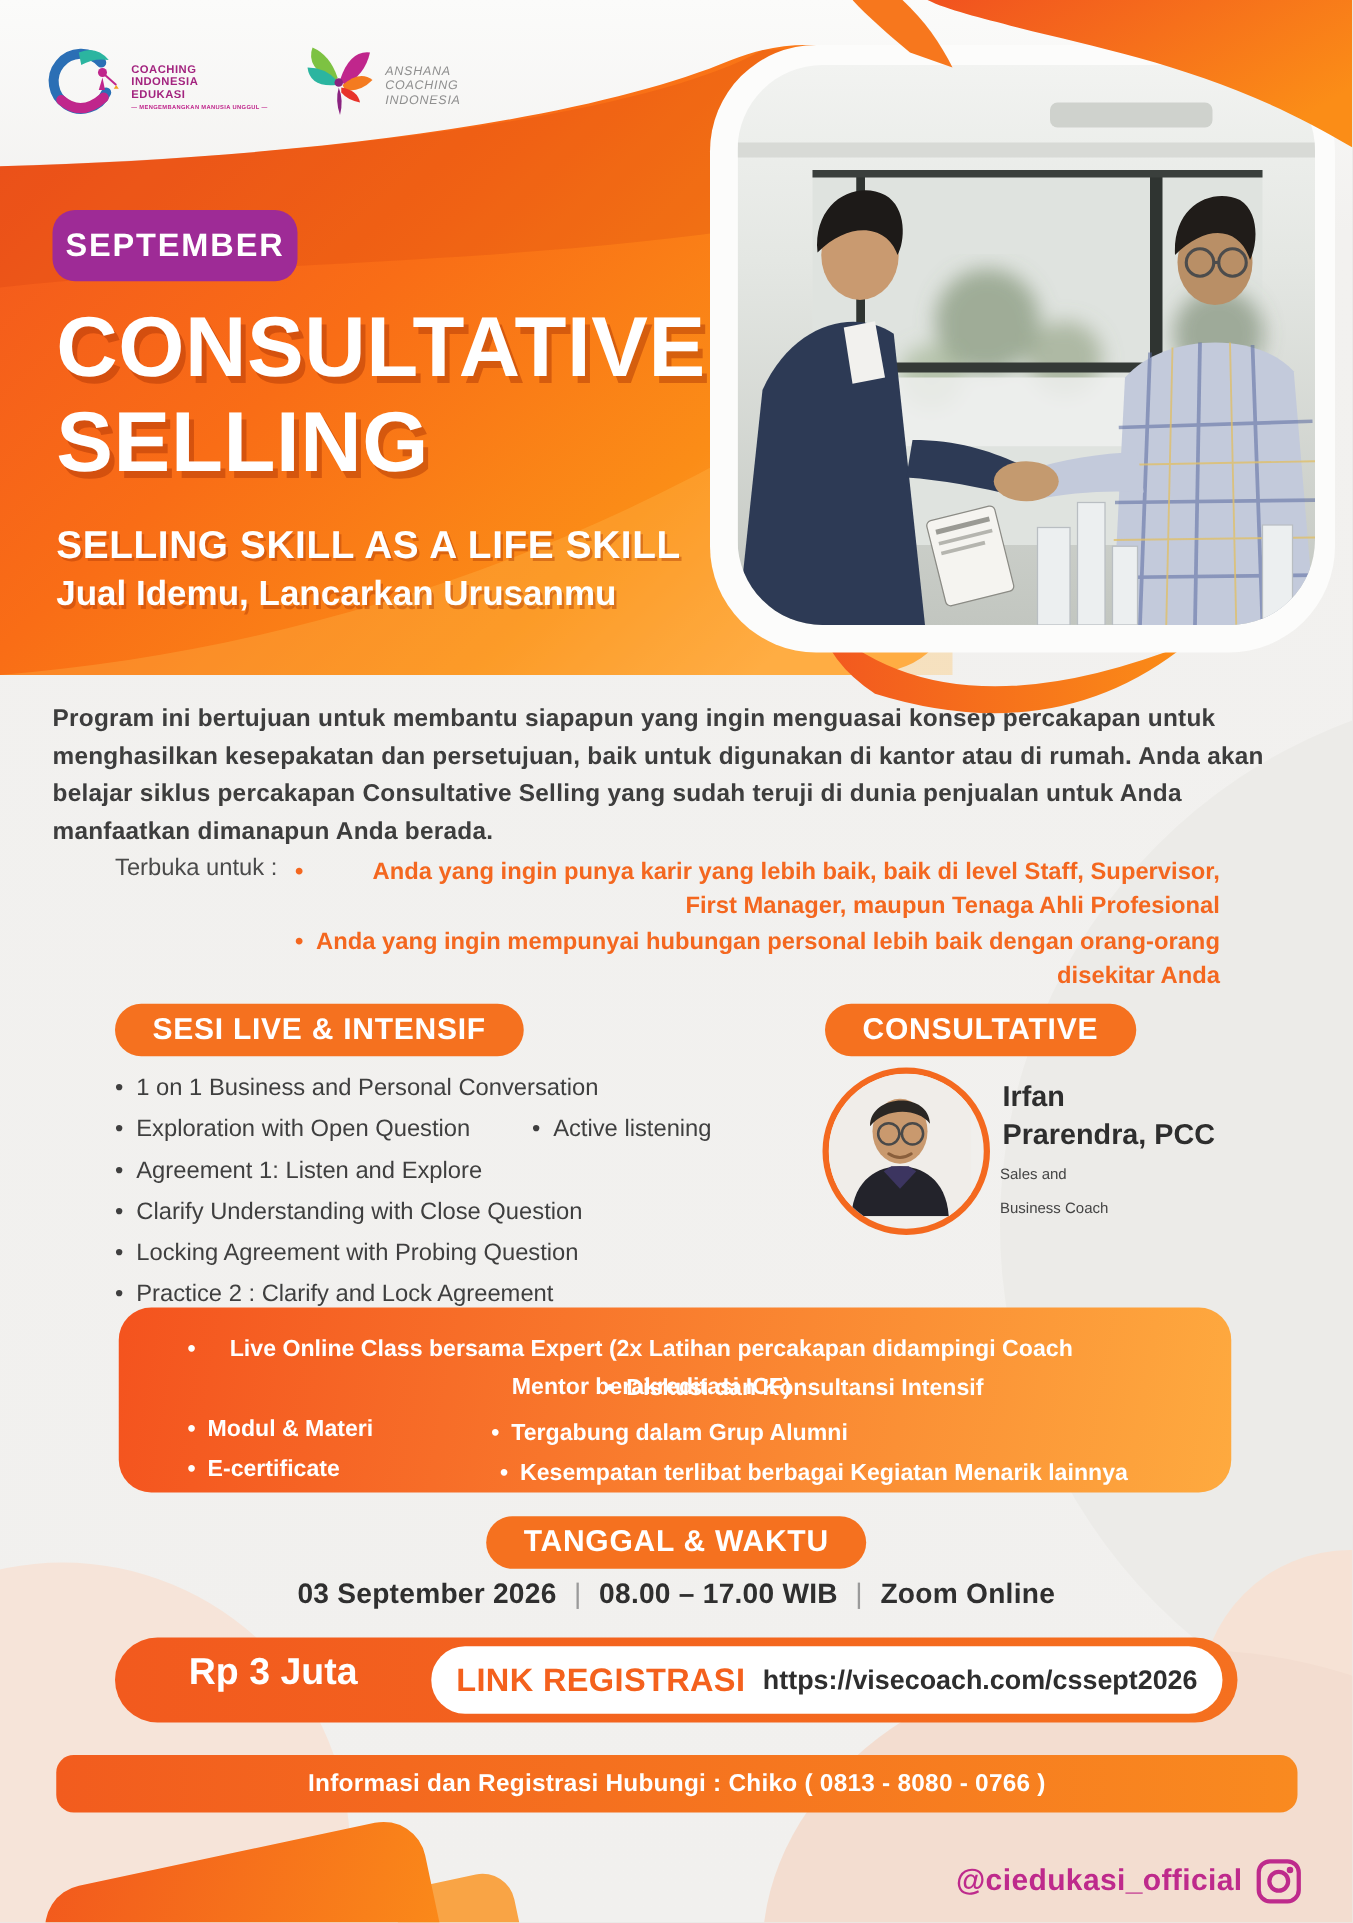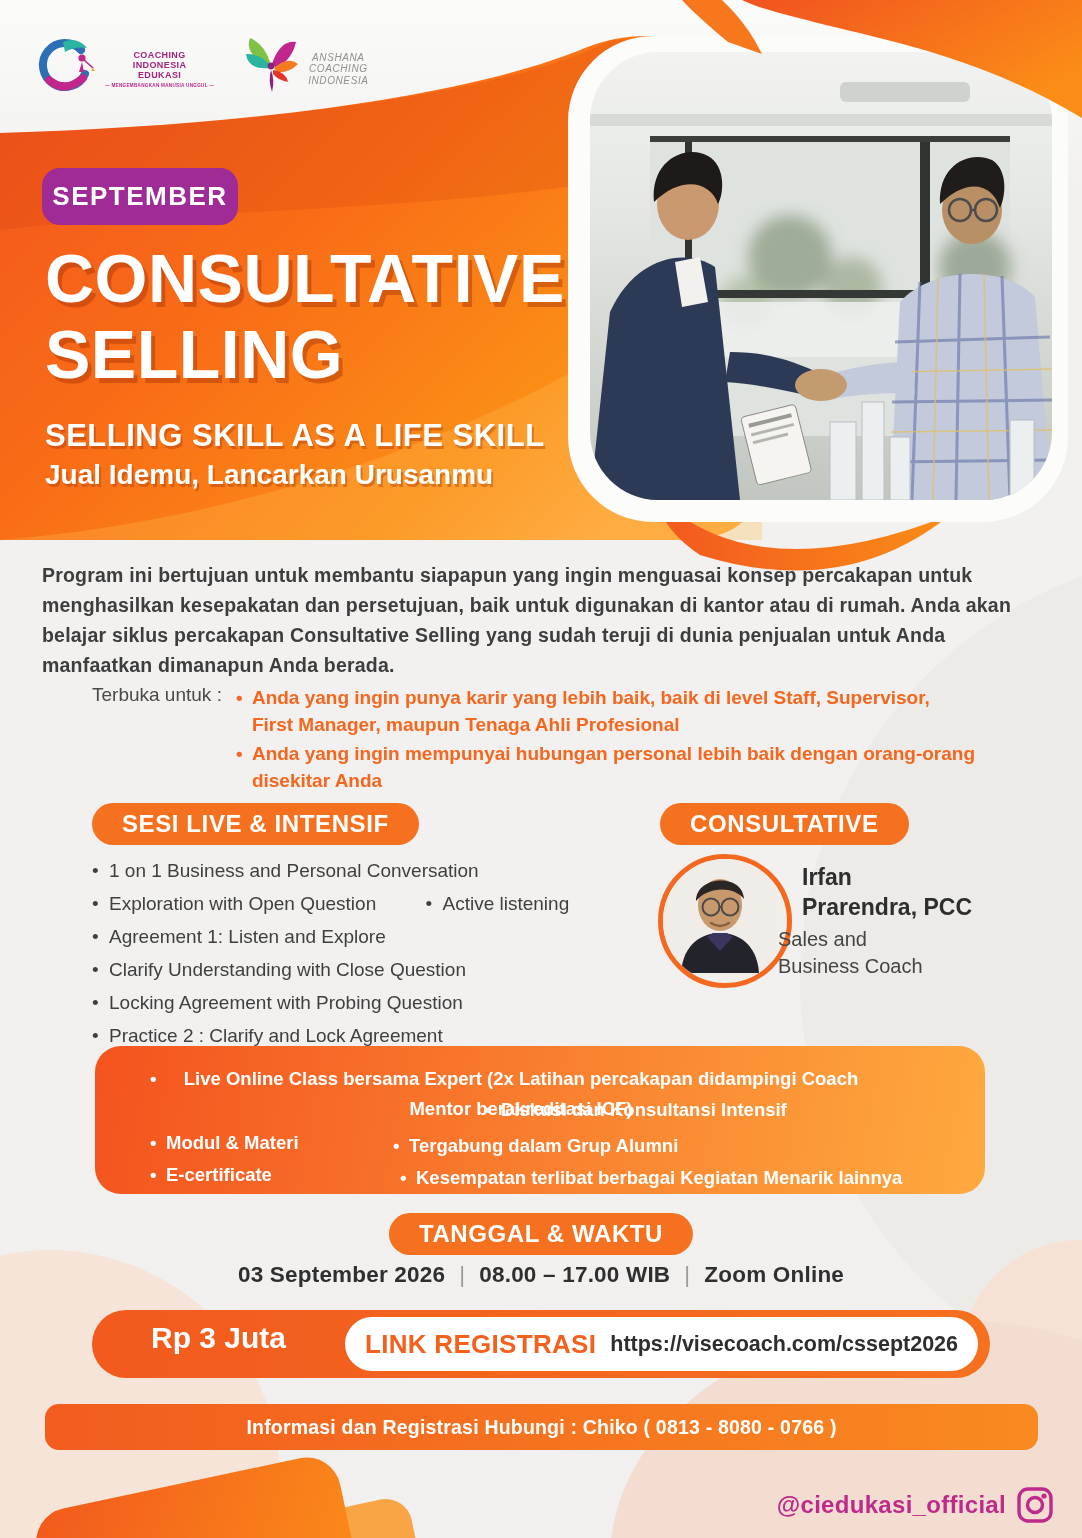--- a/index.html
+++ b/index.html
@@ -17,21 +17,21 @@
   .decor-bl-small{position:absolute;left:322px;top:1503px;width:95px;height:95px;border-radius:26px;
     background:#f9a445;transform:rotate(-12deg);}
   
   .hero-svg{position:absolute;left:0;top:0;width:1082px;height:620px;}
   
   .photo-frame{position:absolute;left:568px;top:36px;width:500px;height:486px;border-radius:85px;background:#fcfcfb;}
   .photo{position:absolute;left:590px;top:52px;width:462px;height:448px;border-radius:68px;overflow:hidden;}
   .corner-svg{position:absolute;right:0;top:0;width:400px;height:140px;}
   
   .logos{position:absolute;left:35px;top:36px;display:flex;gap:28px;align-items:flex-start;}
-  .logo{display:flex;gap:8px;align-items:center;text-align:center;}
+  .logo{display:flex;gap:8px;align-items:center;}
   .logo1-text{display:flex;flex-direction:column;}
   .logo1-line{font-size:9px;font-weight:800;color:#a3247f;letter-spacing:.4px;line-height:10px;}
   .logo1-tag{font-size:4.6px;font-weight:700;color:#c0268c;letter-spacing:.3px;margin-top:3px;}
   .logo2-text{display:flex;flex-direction:column;}
   .logo2-line{font-size:10px;font-weight:400;color:#8f8f8f;letter-spacing:.6px;line-height:11.5px;font-style:italic;}
   
   .month-badge{position:absolute;left:42px;top:168px;width:196px;height:57px;border-radius:18px;
     background:#9e2b96;color:#fff;display:flex;align-items:center;justify-content:center;
     font-size:26px;font-weight:800;letter-spacing:1.5px;}
   .hero-title{position:absolute;left:45px;top:240px;color:#fff;font-weight:800;font-size:68px;
@@ -39,37 +39,37 @@
   .hero-sub{position:absolute;left:45px;top:418px;color:#fff;font-weight:800;font-size:31px;
     letter-spacing:.5px;text-shadow:2px 3px 0 rgba(168,52,5,.4);}
   .hero-tag{position:absolute;left:45px;top:459px;color:#fff;font-weight:700;font-size:28px;
     text-shadow:2px 3px 0 rgba(168,52,5,.4);}
   
   .intro-par{position:absolute;left:42px;top:560px;width:1005px;font-size:19.5px;font-weight:700;
     color:#3d3d3d;line-height:30px;letter-spacing:.2px;}
   .open-for{position:absolute;left:92px;top:684px;display:flex;}
   .open-for-label{font-size:19px;font-weight:500;color:#4a4a4a;white-space:nowrap;margin-right:14px;}
   .open-list{width:740px;margin:0;padding:0;list-style:none;}
-  .open-list li{position:relative;padding-left:16px;font-size:19px;font-weight:700;color:#f4671f;line-height:27px;margin-bottom:2px;}
+  .open-list li{position:relative;padding-left:16px;font-size:19px;font-weight:700;color:#f4671f;line-height:27px;margin-bottom:2px;text-align:right;}
   .open-list li::before{content:"•";position:absolute;left:0;top:0;}
   
   .pill-badge{position:absolute;height:42px;border-radius:999px;background:#f5711f;color:#fff;
     display:flex;align-items:center;justify-content:center;font-size:24px;font-weight:800;letter-spacing:.6px;padding:0 30px;}
   
   .session-list{position:absolute;left:92px;top:854px;width:580px;}
   .s-row{line-height:33px;font-size:19px;color:#3f3f3f;font-weight:500;}
   .s-item{position:relative;padding-left:17px;display:inline-block;}
   .s-item::before{content:"•";position:absolute;left:0;color:#3f3f3f;}
   .s-gap1{margin-left:36px;}
   .s-gap2{margin-left:44px;}
   
   .fac-photo{position:absolute;left:658px;top:854px;width:124px;height:124px;border-radius:50%;
     border:5px solid #f4691f;overflow:hidden;background:#f1efec;}
   .fac-name{position:absolute;left:802px;top:862px;font-size:23px;font-weight:800;color:#2e2e2e;line-height:30px;}
-  .fac-role{position:absolute;left:778px;top:926px;font-size:20px;font-weight:400;color:#444;line-height:27px;}
+  .fac-role{position:absolute;left:800px;top:926px;font-size:12px;font-weight:400;color:#444;line-height:27px;}
   
   .benefits{position:absolute;left:95px;top:1046px;width:890px;height:148px;border-radius:26px;
     background:linear-gradient(100deg,#f4531e,#feaa3f);color:#fff;}
   .benefits-inner{position:relative;width:100%;height:100%;font-size:18.5px;font-weight:700;}
   .b-item{position:relative;padding-left:16px;line-height:30px;text-align:center;}
   .b-item::before{content:"•";position:absolute;left:0;}
   .b-live{position:absolute;left:55px;top:18px;width:710px;}
   .b-diskusi{position:absolute;left:390px;top:49px;}
   .b-modul{position:absolute;left:55px;top:82px;}
   .b-grup{position:absolute;left:298px;top:85px;}
@@ -86,21 +86,21 @@
     justify-content:center;color:#fff;font-size:30px;font-weight:800;}
   .reg-inner{position:absolute;left:253px;top:7px;width:633px;height:54px;border-radius:27px;background:#fff;
     display:flex;align-items:center;justify-content:center;gap:14px;cursor:pointer;}
   .reg-link-label{color:#f4611d;font-size:26px;font-weight:800;letter-spacing:.3px;}
   .reg-url{color:#2e2e2e;font-size:21.5px;font-weight:600;}
   
   .info-bar{position:absolute;left:45px;top:1404px;width:993px;height:46px;border-radius:14px;
     background:linear-gradient(90deg,#f25c1e,#f98a20);display:flex;align-items:center;justify-content:center;
     color:#fff;font-size:19.5px;font-weight:700;letter-spacing:.2px;}
   
-  .ig-row{position:absolute;right:28px;top:1486px;display:flex;align-items:center;gap:10px;cursor:pointer;}
+  .ig-row{position:absolute;right:40px;top:1486px;display:flex;align-items:center;gap:10px;cursor:pointer;}
   .ig-handle{color:#be2a8c;font-size:24px;font-weight:700;letter-spacing:.3px;}
 </style>
 </head>
 <body>
 
 <div class="poster">
 
   <div class="blob blob-gray"></div>
   <div class="blob blob-peach-left"></div>
   <div class="blob blob-peach-mid"></div>

